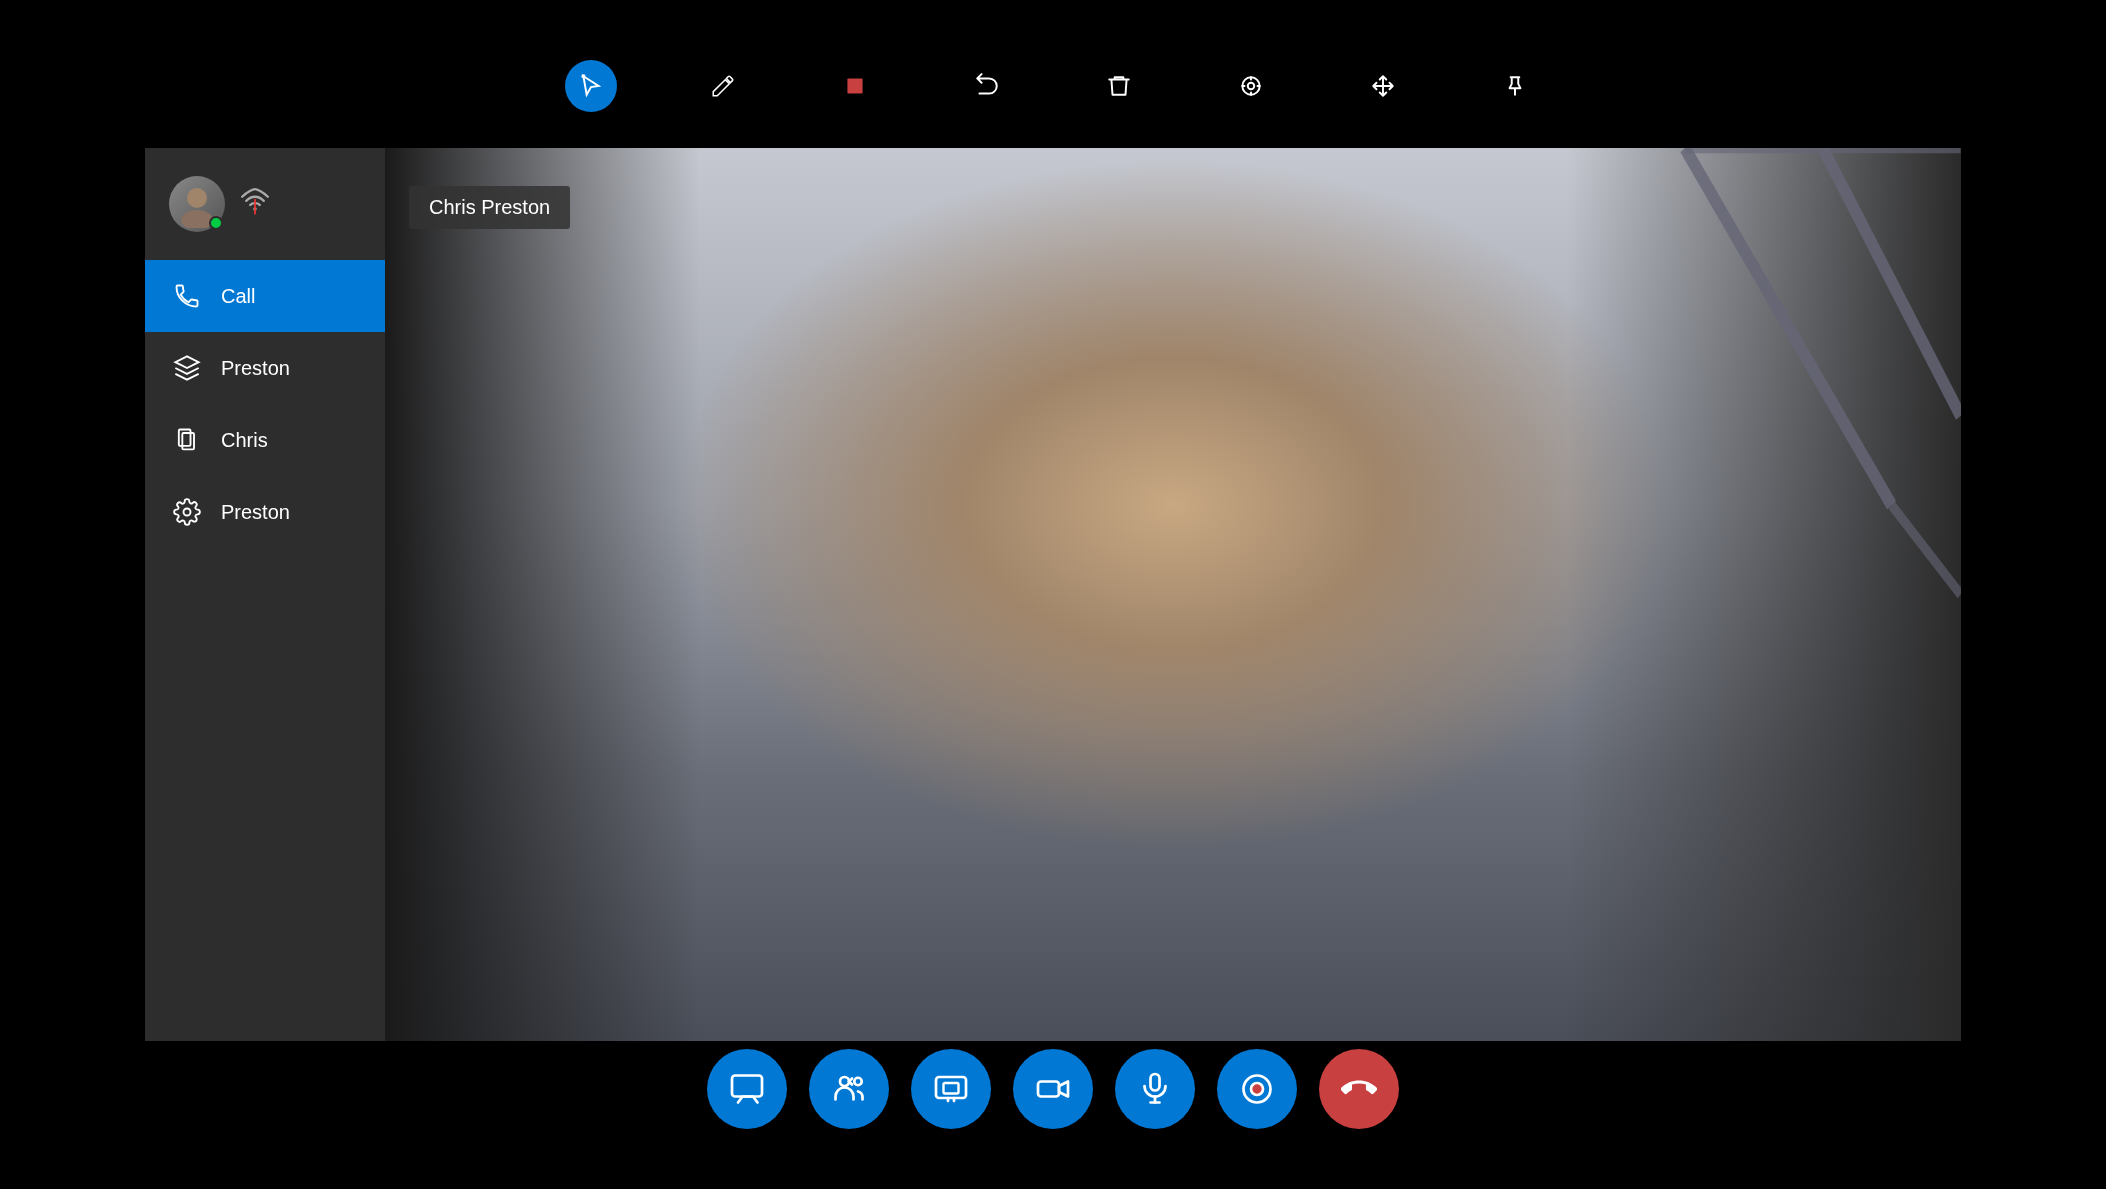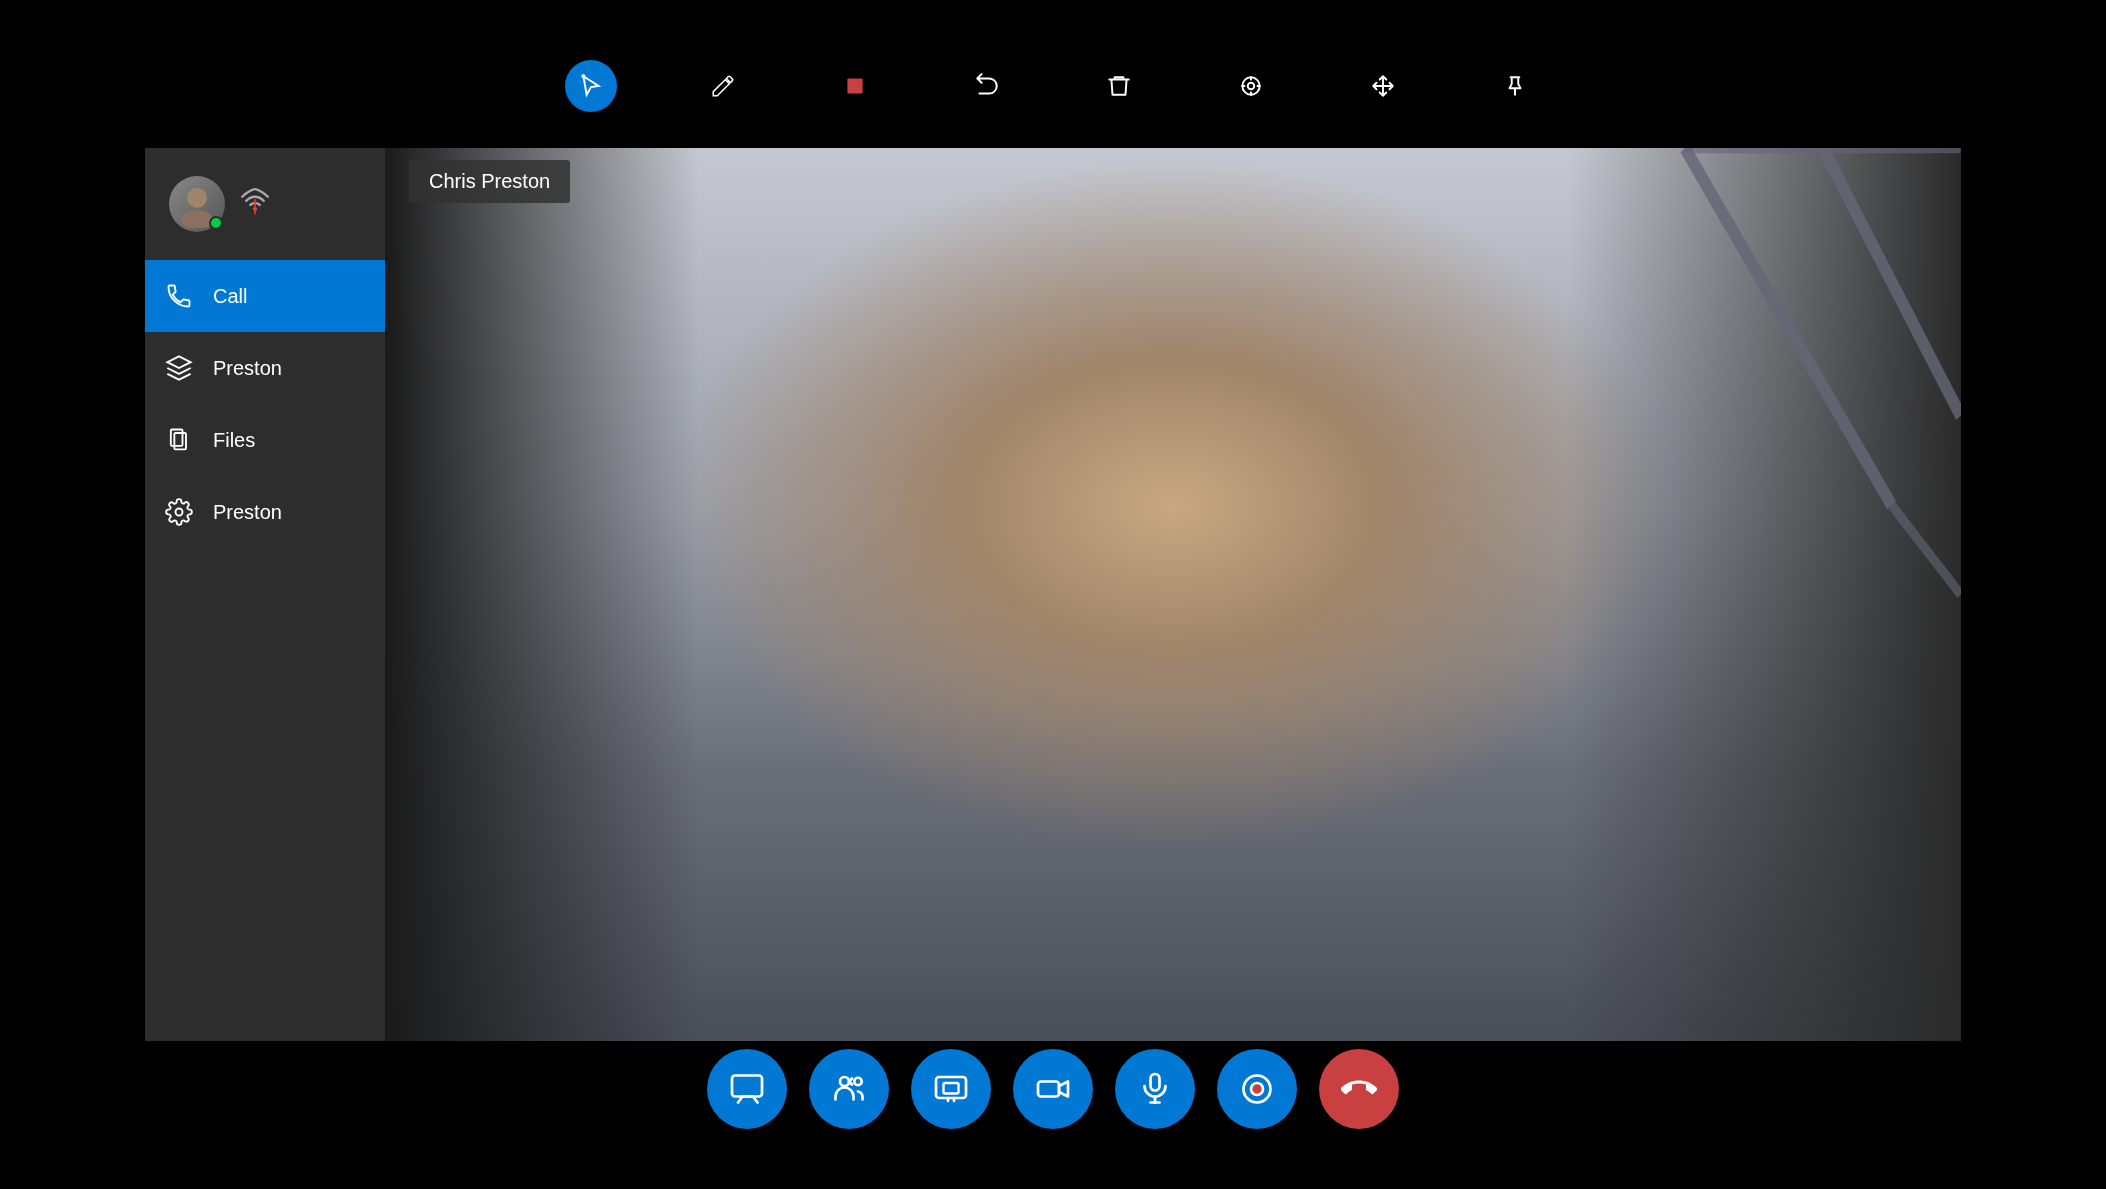--- a/index.html
+++ b/index.html
@@ -128,21 +128,21 @@
       font-size: 20px;
     }
 
     .nav-items {
       flex: 1;
       display: flex;
       flex-direction: column;
     }
 
     .nav-item {
-      padding: 22px 20px;
+      padding: 22px 28px;
       display: flex;
       align-items: center;
       gap: 20px;
       cursor: pointer;
       color: #fff;
       font-size: 20px;
       font-weight: 400;
     }
 
     .nav-item.active {
@@ -192,21 +192,21 @@
 
     .video-overlay-right {
       position: absolute;
       top: 0; right: 0; bottom: 0;
       width: 25%;
       background: linear-gradient(270deg, #2a2a2a 0%, transparent 100%);
     }
 
     .caller-name-badge {
       position: absolute;
-      top: 12px;
+      top: 38px;
       left: 24px;
       background: rgba(50, 50, 50, 0.85);
       color: #fff;
       padding: 10px 20px;
       font-size: 20px;
       font-weight: 400;
       border-radius: 3px;
     }
 
     
@@ -359,21 +359,21 @@
           <path d="M2 17l10 5 10-5M2 12l10 5 10-5" stroke="#fff" stroke-width="1.6" fill="none"></path>
         </svg>
         <span>Preston</span>
       </div>
 
       <div class="nav-item">
         <svg viewBox="0 0 24 24">
           <rect x="5" y="3" width="10" height="14" rx="1" stroke="#fff" stroke-width="1.6" fill="none"></rect>
           <rect x="8" y="6" width="10" height="14" rx="1" stroke="#fff" stroke-width="1.6" fill="none"></rect>
         </svg>
-        <span>Files</span>
+        <span>Chris</span>
       </div>
 
       <div class="nav-item">
         <svg viewBox="0 0 24 24">
           <circle cx="12" cy="12" r="3" stroke="#fff" stroke-width="1.6" fill="none"></circle>
           <path d="M19.4 15a1.65 1.65 0 00.33 1.82l.06.06a2 2 0 010 2.83 2 2 0 01-2.83 0l-.06-.06a1.65 1.65 0 00-1.82-.33 1.65 1.65 0 00-1 1.51V21a2 2 0 01-4 0v-.09A1.65 1.65 0 009 19.4a1.65 1.65 0 00-1.82.33l-.06.06a2 2 0 01-2.83-2.83l.06-.06A1.65 1.65 0 004.68 15a1.65 1.65 0 00-1.51-1H3a2 2 0 010-4h.09A1.65 1.65 0 004.6 9a1.65 1.65 0 00-.33-1.82l-.06-.06a2 2 0 012.83-2.83l.06.06A1.65 1.65 0 009 4.68a1.65 1.65 0 001-1.51V3a2 2 0 014 0v.09a1.65 1.65 0 001 1.51 1.65 1.65 0 001.82-.33l.06-.06a2 2 0 012.83 2.83l-.06.06A1.65 1.65 0 0019.4 9a1.65 1.65 0 001.51 1H21a2 2 0 010 4h-.09a1.65 1.65 0 00-1.51 1z" stroke="#fff" stroke-width="1.6" fill="none"></path>
         </svg>
         <span>Preston</span>
       </div>
     </div>

